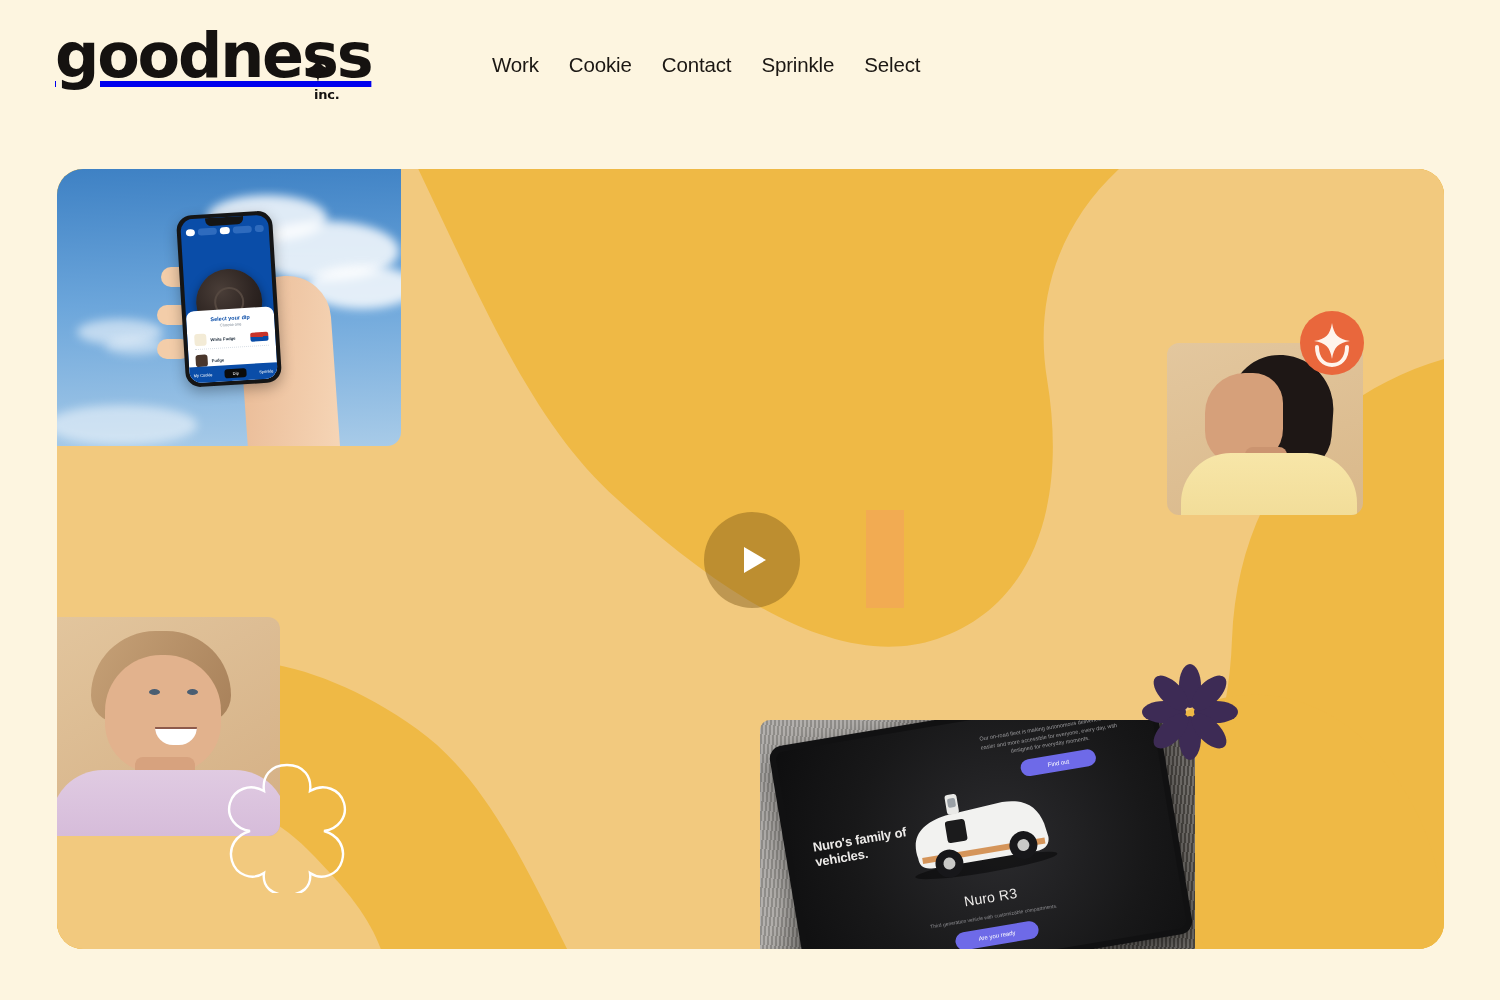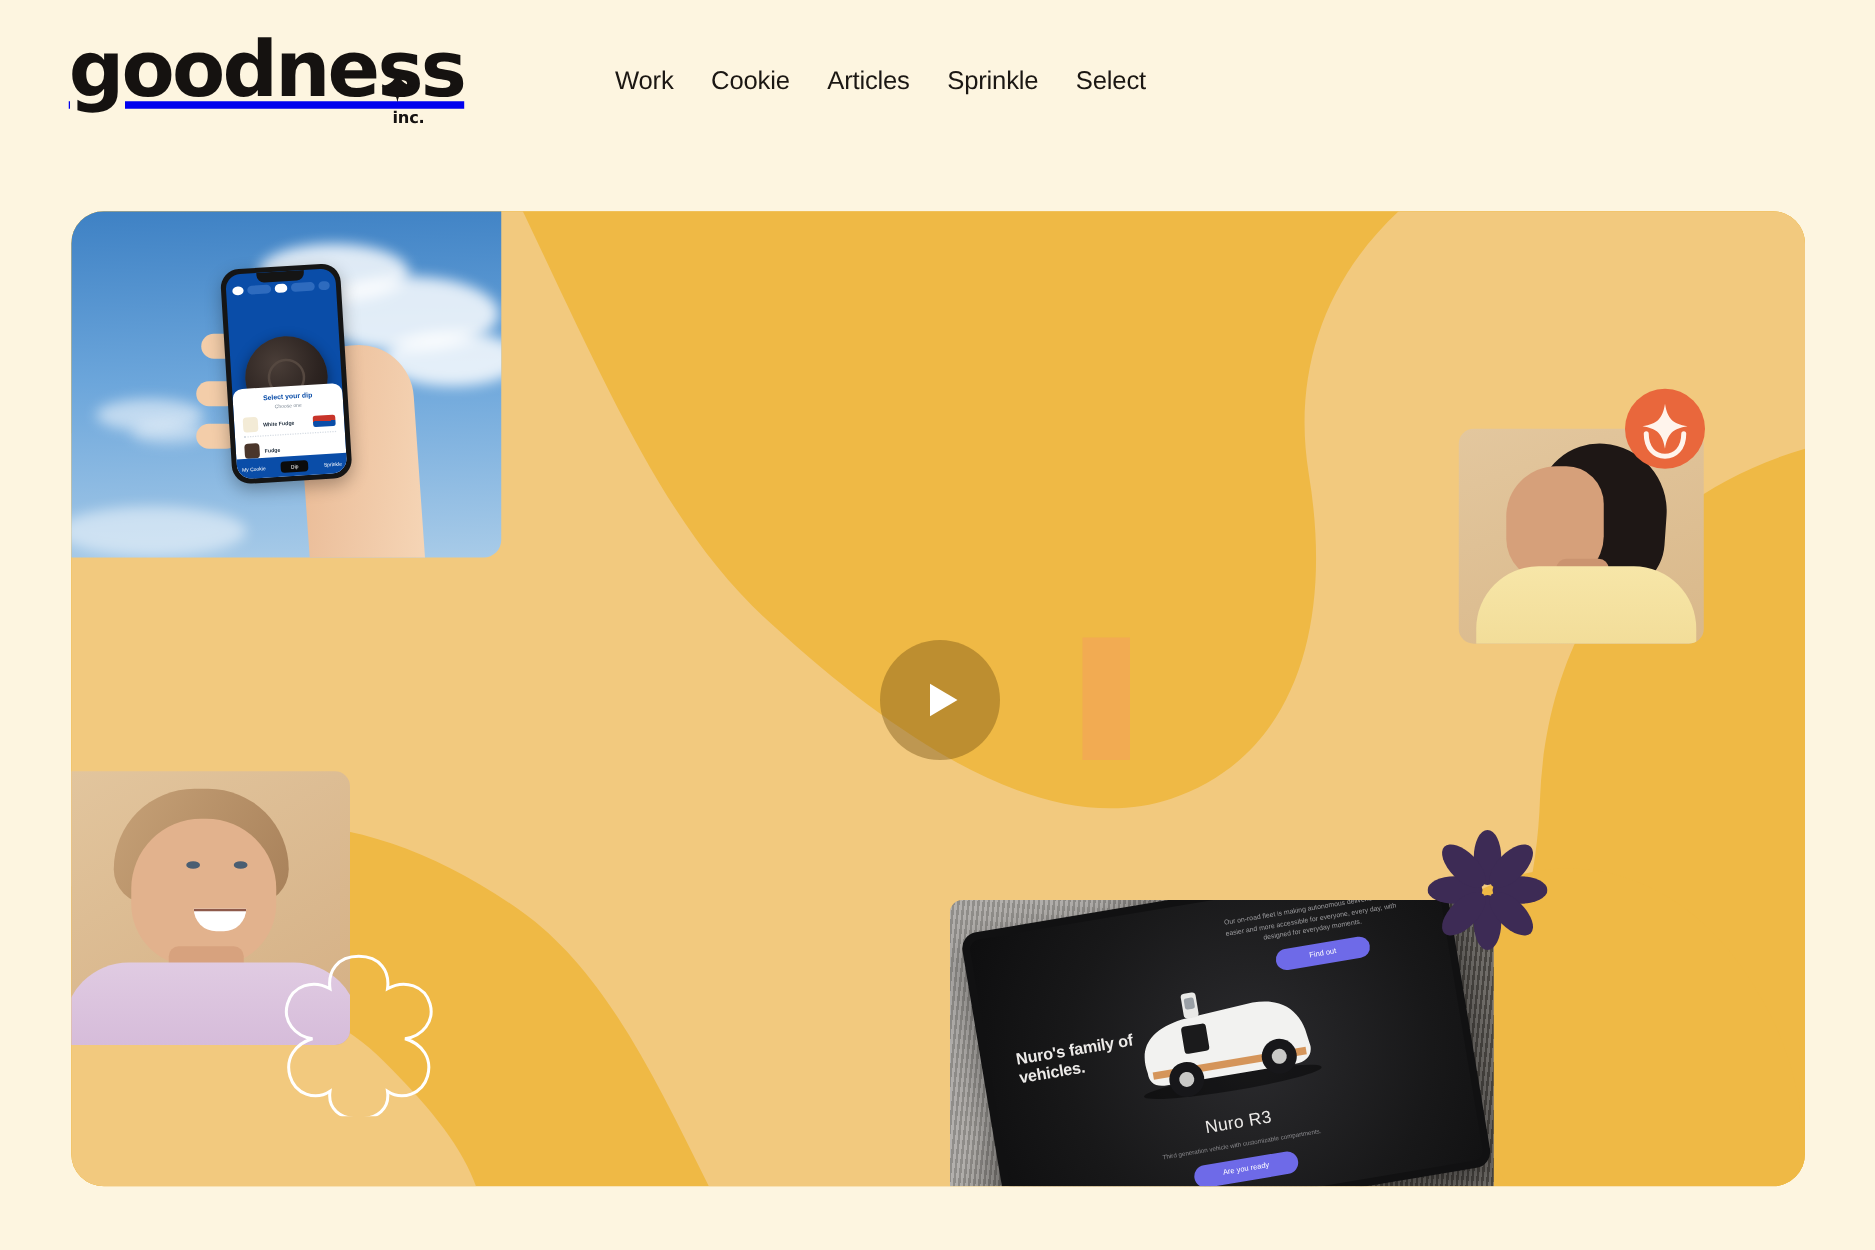--- a/index.html
+++ b/index.html
@@ -253,21 +253,21 @@
       <svg viewBox="0 0 24 24" width="26" height="26" aria-hidden="true">
         <path d="M12 0 C13.1 7.3 16.7 10.9 24 12 C16.7 13.1 13.1 16.7 12 24 C10.9 16.7 7.3 13.1 0 12 C7.3 10.9 10.9 7.3 12 0Z" fill="currentColor"></path>
       </svg>
     </span>
     <span class="brand-inc">inc.</span>
   </a>
 
   <nav class="main-nav">
     <a class="nav-link" href="#">Work</a>
     <a class="nav-link" href="#">Cookie</a>
-    <a class="nav-link" href="#">Articles</a>
+    <a class="nav-link" href="#">Contact</a>
     <a class="nav-link" href="#">Sprinkle</a>
     <a class="nav-link" href="#">Select</a>
   </nav>
 
 </header>
 
 <section class="hero">
 
   <svg class="hero-bg" viewBox="0 0 1387 780" preserveAspectRatio="none">
     <rect width="1387" height="780" fill="#EFB945"></rect>

